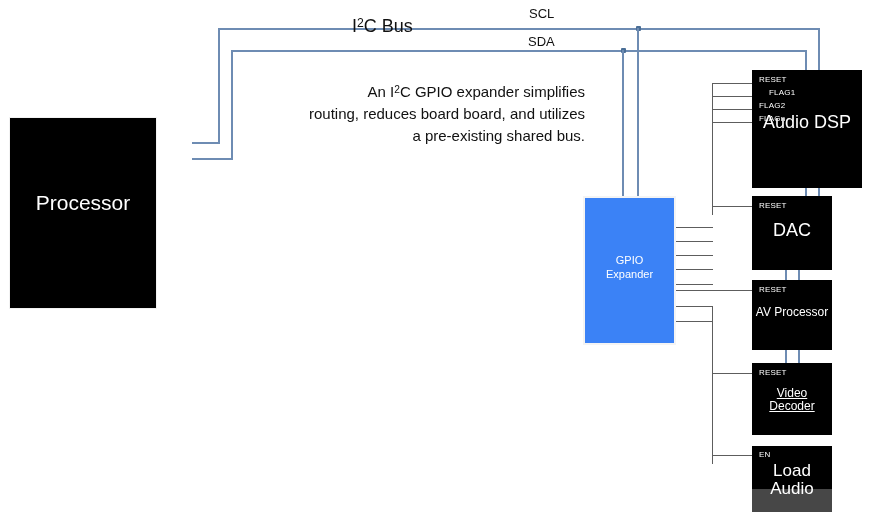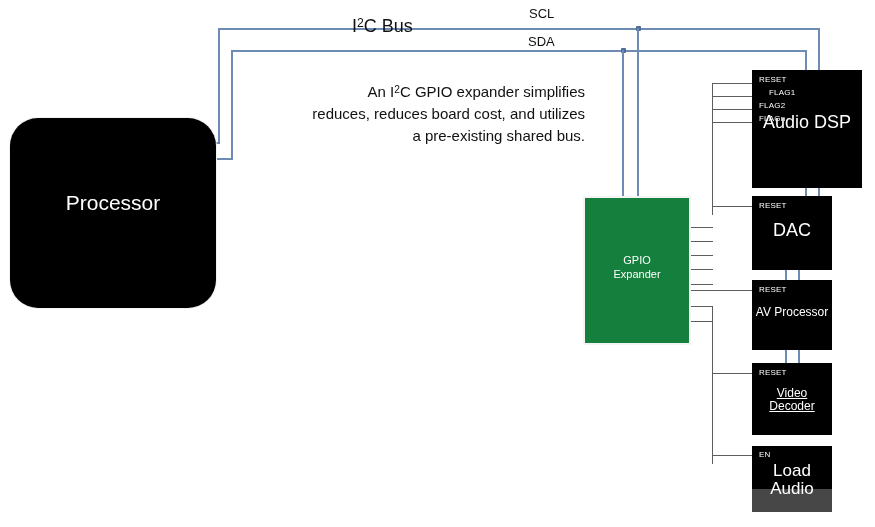--- a/index.html
+++ b/index.html
@@ -42,28 +42,27 @@
     white-space:pre-line;
   }
   .pinlabel{
     position:absolute;
     color:#ffffff;
     font-size:8px;
     letter-spacing:.2px;
     white-space:nowrap;
   }
   #processor{
-    left:10px;top:118px;width:206px;height:190px;
+    left:10px;top:118px;width:146px;height:190px;
     box-shadow:0 0 0 1px #f2f2f2;
-    border-radius:28px;
   }
   #processor .title{top:74px;font-size:21px;}
   #gpio-expander{
-    left:585px;top:198px;width:104px;height:145px;
-    background:#15803d;
+    left:585px;top:198px;width:89px;height:145px;
+    background:#3b82f6;
     box-shadow:0 0 0 2px #f4f4f4;
     text-decoration:underline;
   }
   #gpio-expander .title{top:56px;font-size:11px;line-height:1.25;}
   #audio-dsp{left:752px;top:70px;width:110px;height:118px;}
   #audio-dsp .title{top:43px;font-size:18px;}
   #dac{left:752px;top:196px;width:80px;height:74px;}
   #dac .title{top:25px;font-size:18px;}
   #av-selector{left:752px;top:280px;width:80px;height:70px;}
   #av-selector .title{top:26px;font-size:12px;}
@@ -193,17 +192,17 @@
   <div class="block" id="load-switch">
     <div class="pinlabel" style="left:7px;top:4px;">EN</div>
     <div class="title">Load
 Audio</div>
   </div>
 
   <div class="label" id="lbl-scl">SCL</div>
   <div class="label" id="lbl-sda">SDA</div>
   <div class="label" id="lbl-i2cbus"><span>I</span><sup class="sub">2</sup><span>C Bus</span></div>
 
-  <div id="note"><span>An I</span><sup class="sub">2</sup><span>C GPIO expander simplifies</span><br><span>reduces, reduces board cost, and utilizes</span><br><span>a pre-existing shared bus.</span></div>
+  <div id="note"><span>An I</span><sup class="sub">2</sup><span>C GPIO expander simplifies</span><br><span>routing, reduces board board, and utilizes</span><br><span>a pre-existing shared bus.</span></div>
 
   <div id="wm-shade"></div>
 
 </div>
 
 </body></html>

